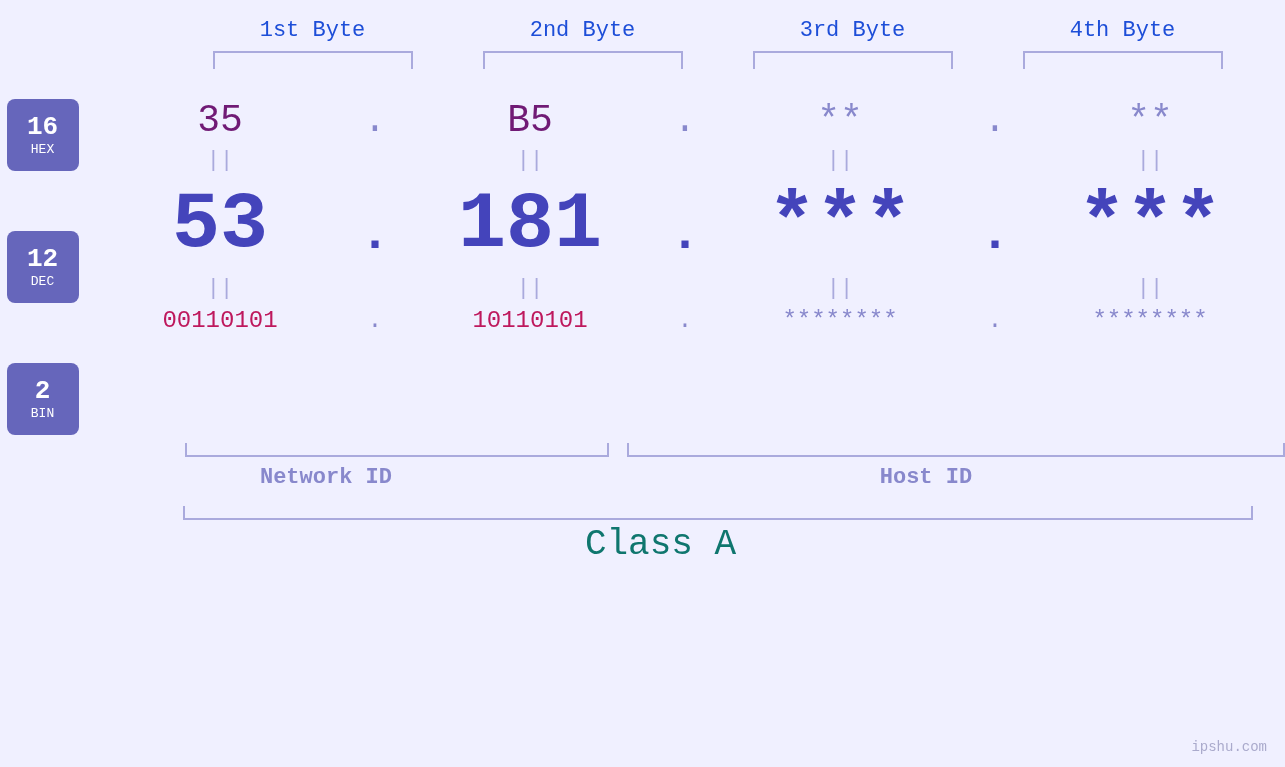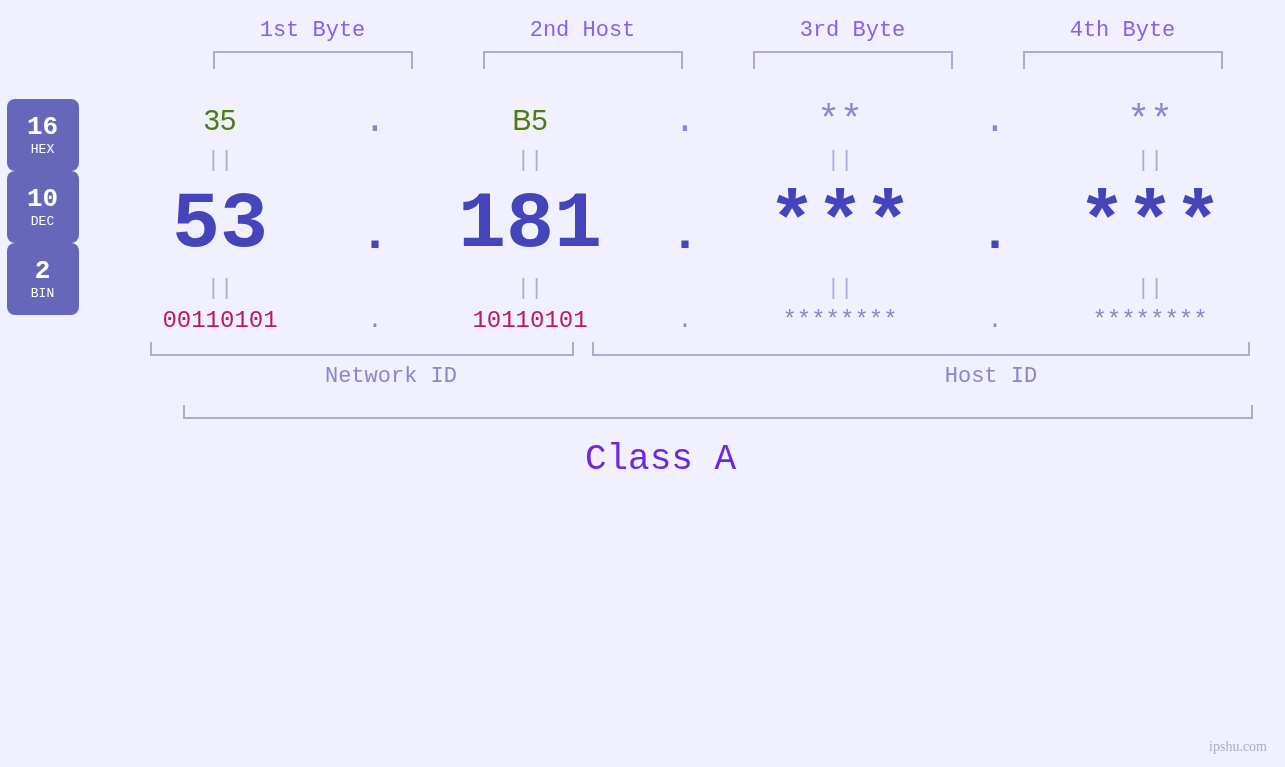--- a/index.html
+++ b/index.html
@@ -27,21 +27,21 @@
       display: flex;
       justify-content: center;
       width: 100%;
       margin-top: 18px;
       padding-left: 150px;
     }
 
     .byte-header {
       width: 270px;
       text-align: center;
-      color: #8b5cf6;
+      color: #1d4ed8;
       font-size: 22px;
       font-family: 'Courier New', Courier, monospace;
     }
 
     
     .bracket-row {
       display: flex;
       justify-content: center;
       width: 100%;
       padding-left: 150px;
@@ -72,20 +72,21 @@
     }
 
     
     .labels-col {
       width: 140px;
       display: flex;
       flex-direction: column;
       align-items: center;
       justify-content: space-around;
       padding-top: 10px;
+      gap: 60px;
     }
 
     .label-badge {
       background-color: #6666bb;
       color: #ffffff;
       border-radius: 8px;
       width: 72px;
       height: 72px;
       display: flex;
       flex-direction: column;
@@ -135,23 +136,23 @@
       align-items: center;
       justify-content: center;
     }
 
     
     .hex-row {
       margin-top: 10px;
     }
 
     .hex-value {
-      color: #4d7c0f;
-      font-size: 29px;
-      font-family: Liberation Sans, sans-serif;
+      color: #701a75;
+      font-size: 38px;
+      font-family: Liberation Mono, monospace;
     }
 
     .hex-dot {
       font-size: 38px;
       color: #8888cc;
     }
 
     
     .eq-row {
       margin-top: 6px;
@@ -202,23 +203,24 @@
     .bin-dot {
       font-size: 24px;
       color: #8888cc;
     }
 
     
     .bottom-section {
       width: 100%;
       display: flex;
       flex-direction: column;
-      align-items: flex-start;
+      align-items: flex-end;
       margin-top: 8px;
       padding-left: 150px;
+      font-weight: bold;
     }
 
     .bottom-brackets {
       display: flex;
       width: 1100px;
     }
 
     .bottom-bracket-network {
       width: 470px;
       border-bottom: 2px solid #aaaadd;
@@ -268,34 +270,34 @@
       border-left: 2px solid #aaaadd;
       border-right: 2px solid #aaaadd;
       height: 14px;
       margin-left: 150px;
       margin-top: 16px;
     }
 
     .class-label {
       width: 100%;
       text-align: center;
-      color: #6d28d9;
+      color: #0f766e;
       font-size: 36px;
       font-family: 'Courier New', Courier, monospace;
-      margin-top: 20px;
+      margin-top: 4px;
       padding-left: 36px;
     }
 
     .watermark {
       position: absolute;
       bottom: 12px;
       right: 18px;
       color: #aaaacc;
       font-size: 14px;
-      font-family: Liberation Serif, serif;
+      font-family: Liberation Mono, monospace;
       margin-top: 36px;
     }
 
     .masked {
       color: #8888cc;
       font-size: 38px;
       font-family: 'Courier New', Courier, monospace;
     }
 
     .masked-dec {
@@ -311,21 +313,21 @@
       font-family: 'Courier New', Courier, monospace;
     }
   </style>
 </head>
 <body>
 
 <div class="main-container">
 
   <div class="byte-headers">
     <div class="byte-header">1st Byte</div>
-    <div class="byte-header">2nd Host</div>
+    <div class="byte-header">2nd Byte</div>
     <div class="byte-header">3rd Byte</div>
     <div class="byte-header">4th Byte</div>
   </div>
 
   <div class="bracket-row">
     <div class="bracket">
       <div class="bracket-line"></div>
     </div>
     <div class="bracket">
       <div class="bracket-line"></div>
@@ -339,21 +341,21 @@
   </div>
 
   <div class="content-area">
 
     <div class="labels-col">
       <div class="label-badge">
         <span class="num">16</span>
         <span class="base">HEX</span>
       </div>
       <div class="label-badge">
-        <span class="num">10</span>
+        <span class="num">12</span>
         <span class="base">DEC</span>
       </div>
       <div class="label-badge">
         <span class="num">2</span>
         <span class="base">BIN</span>
       </div>
     </div>
 
     <div class="rows-area">
 

